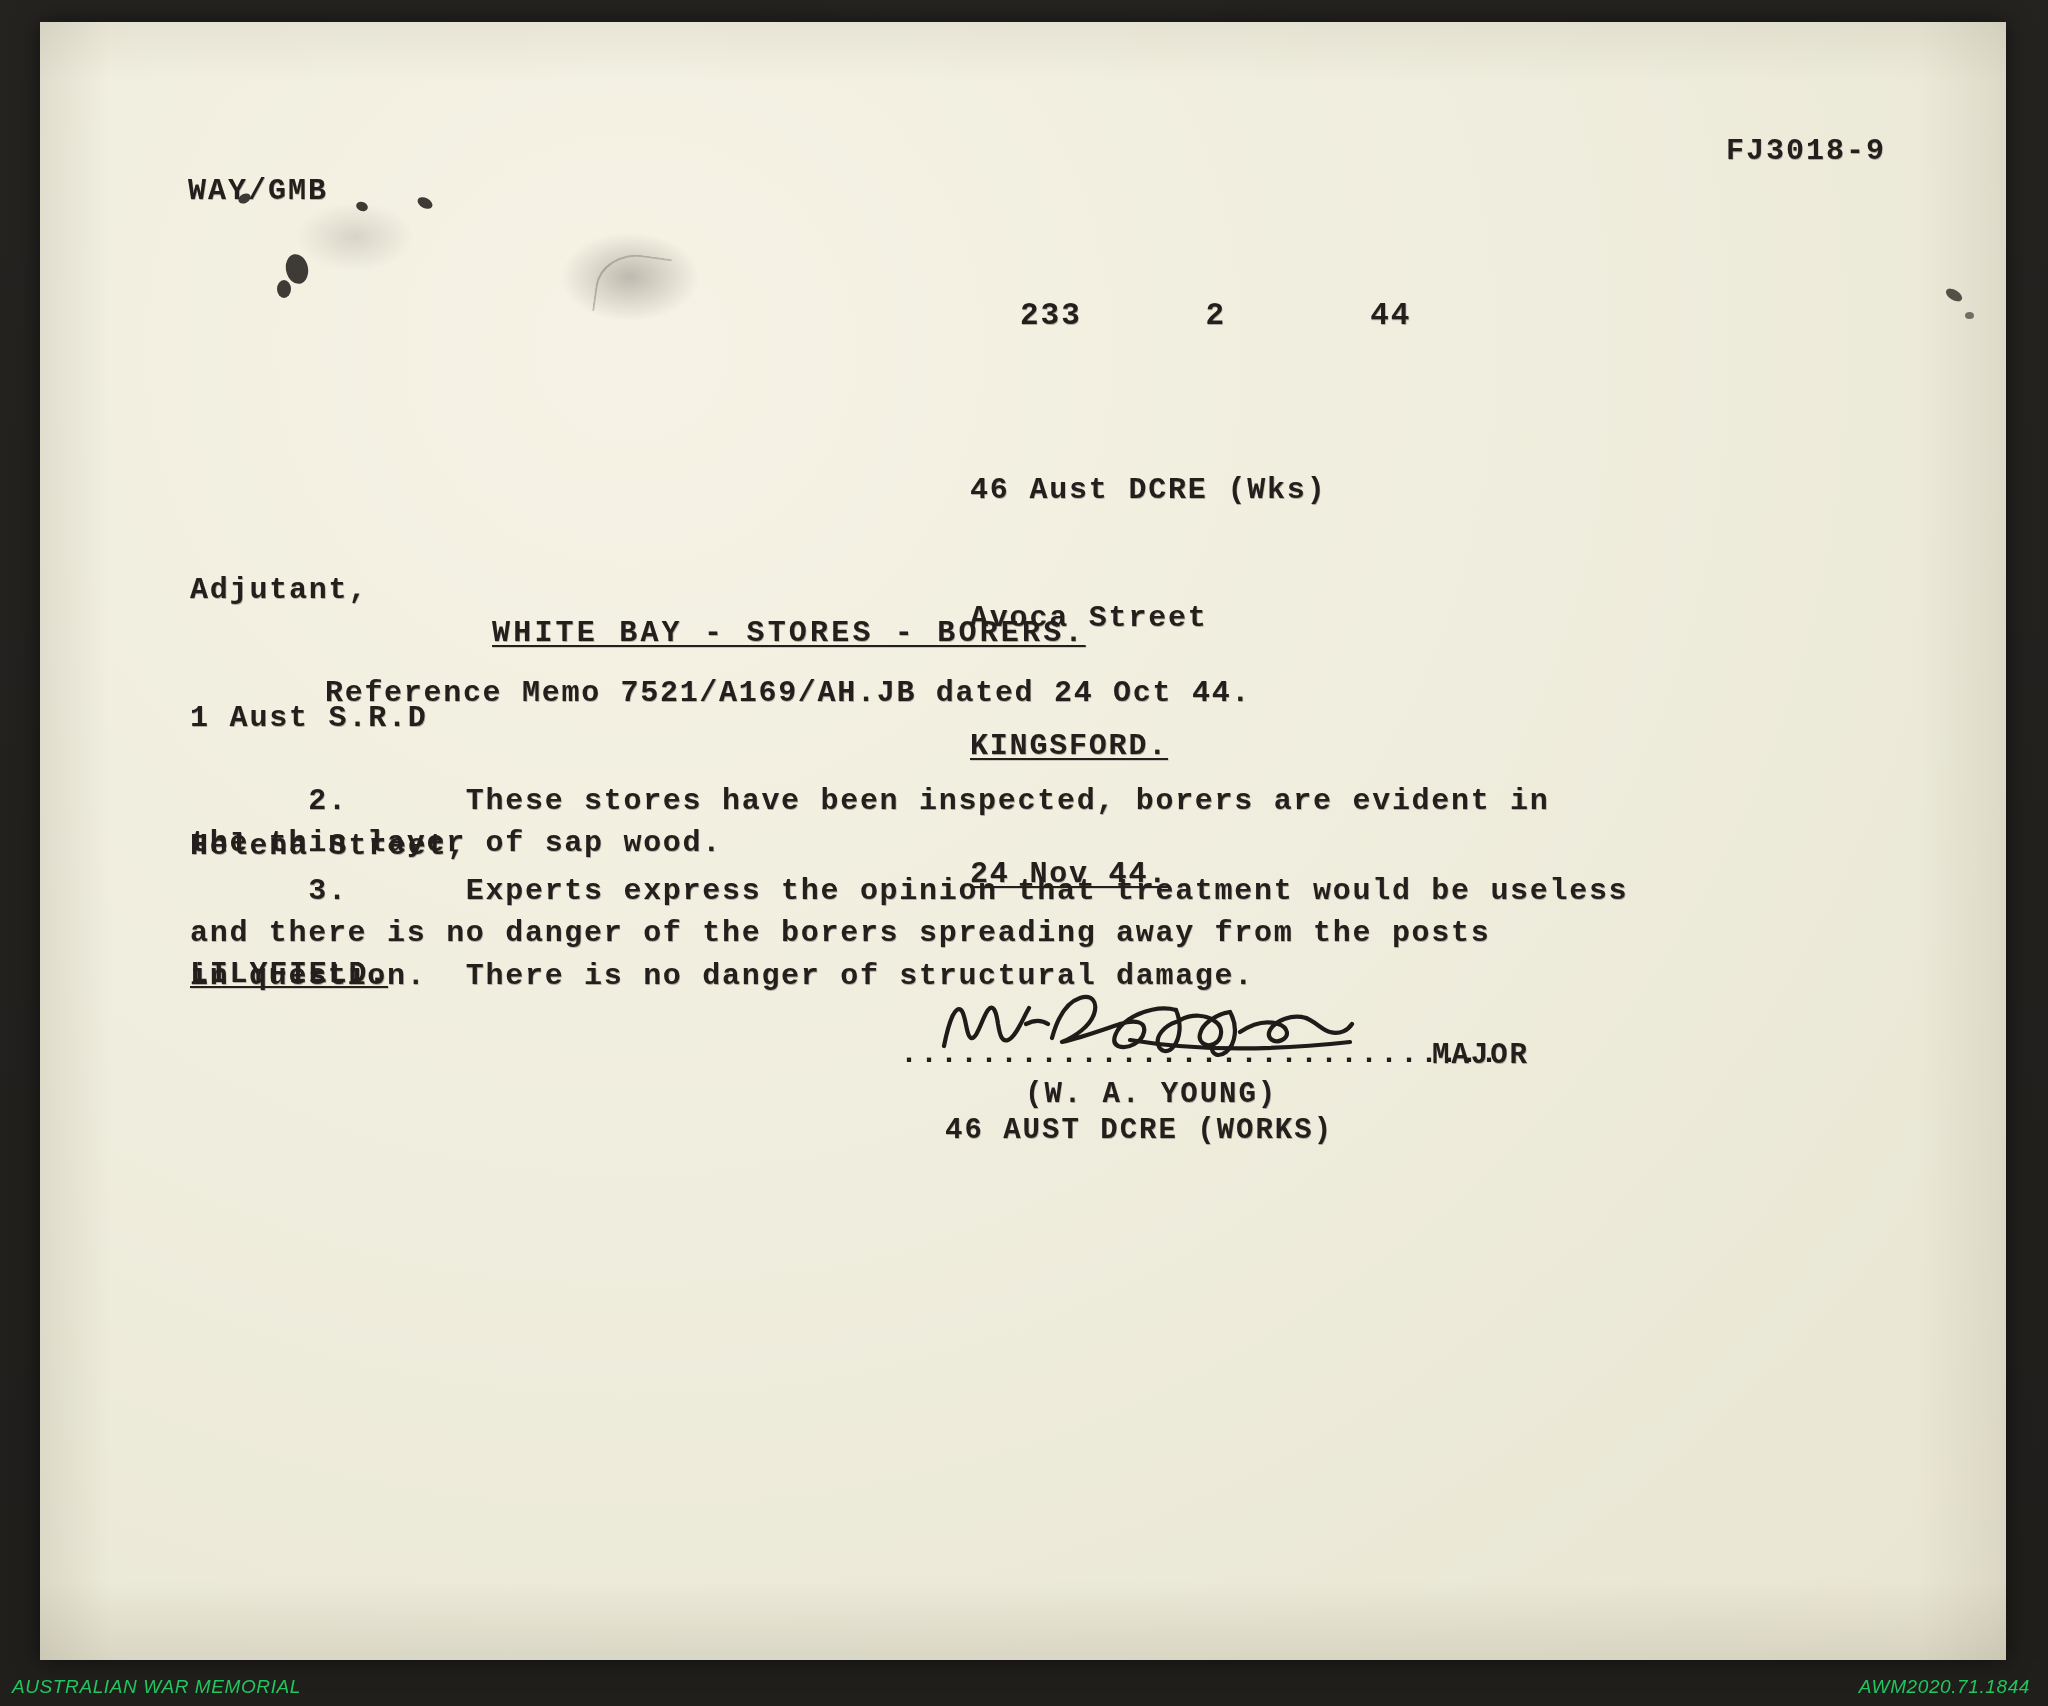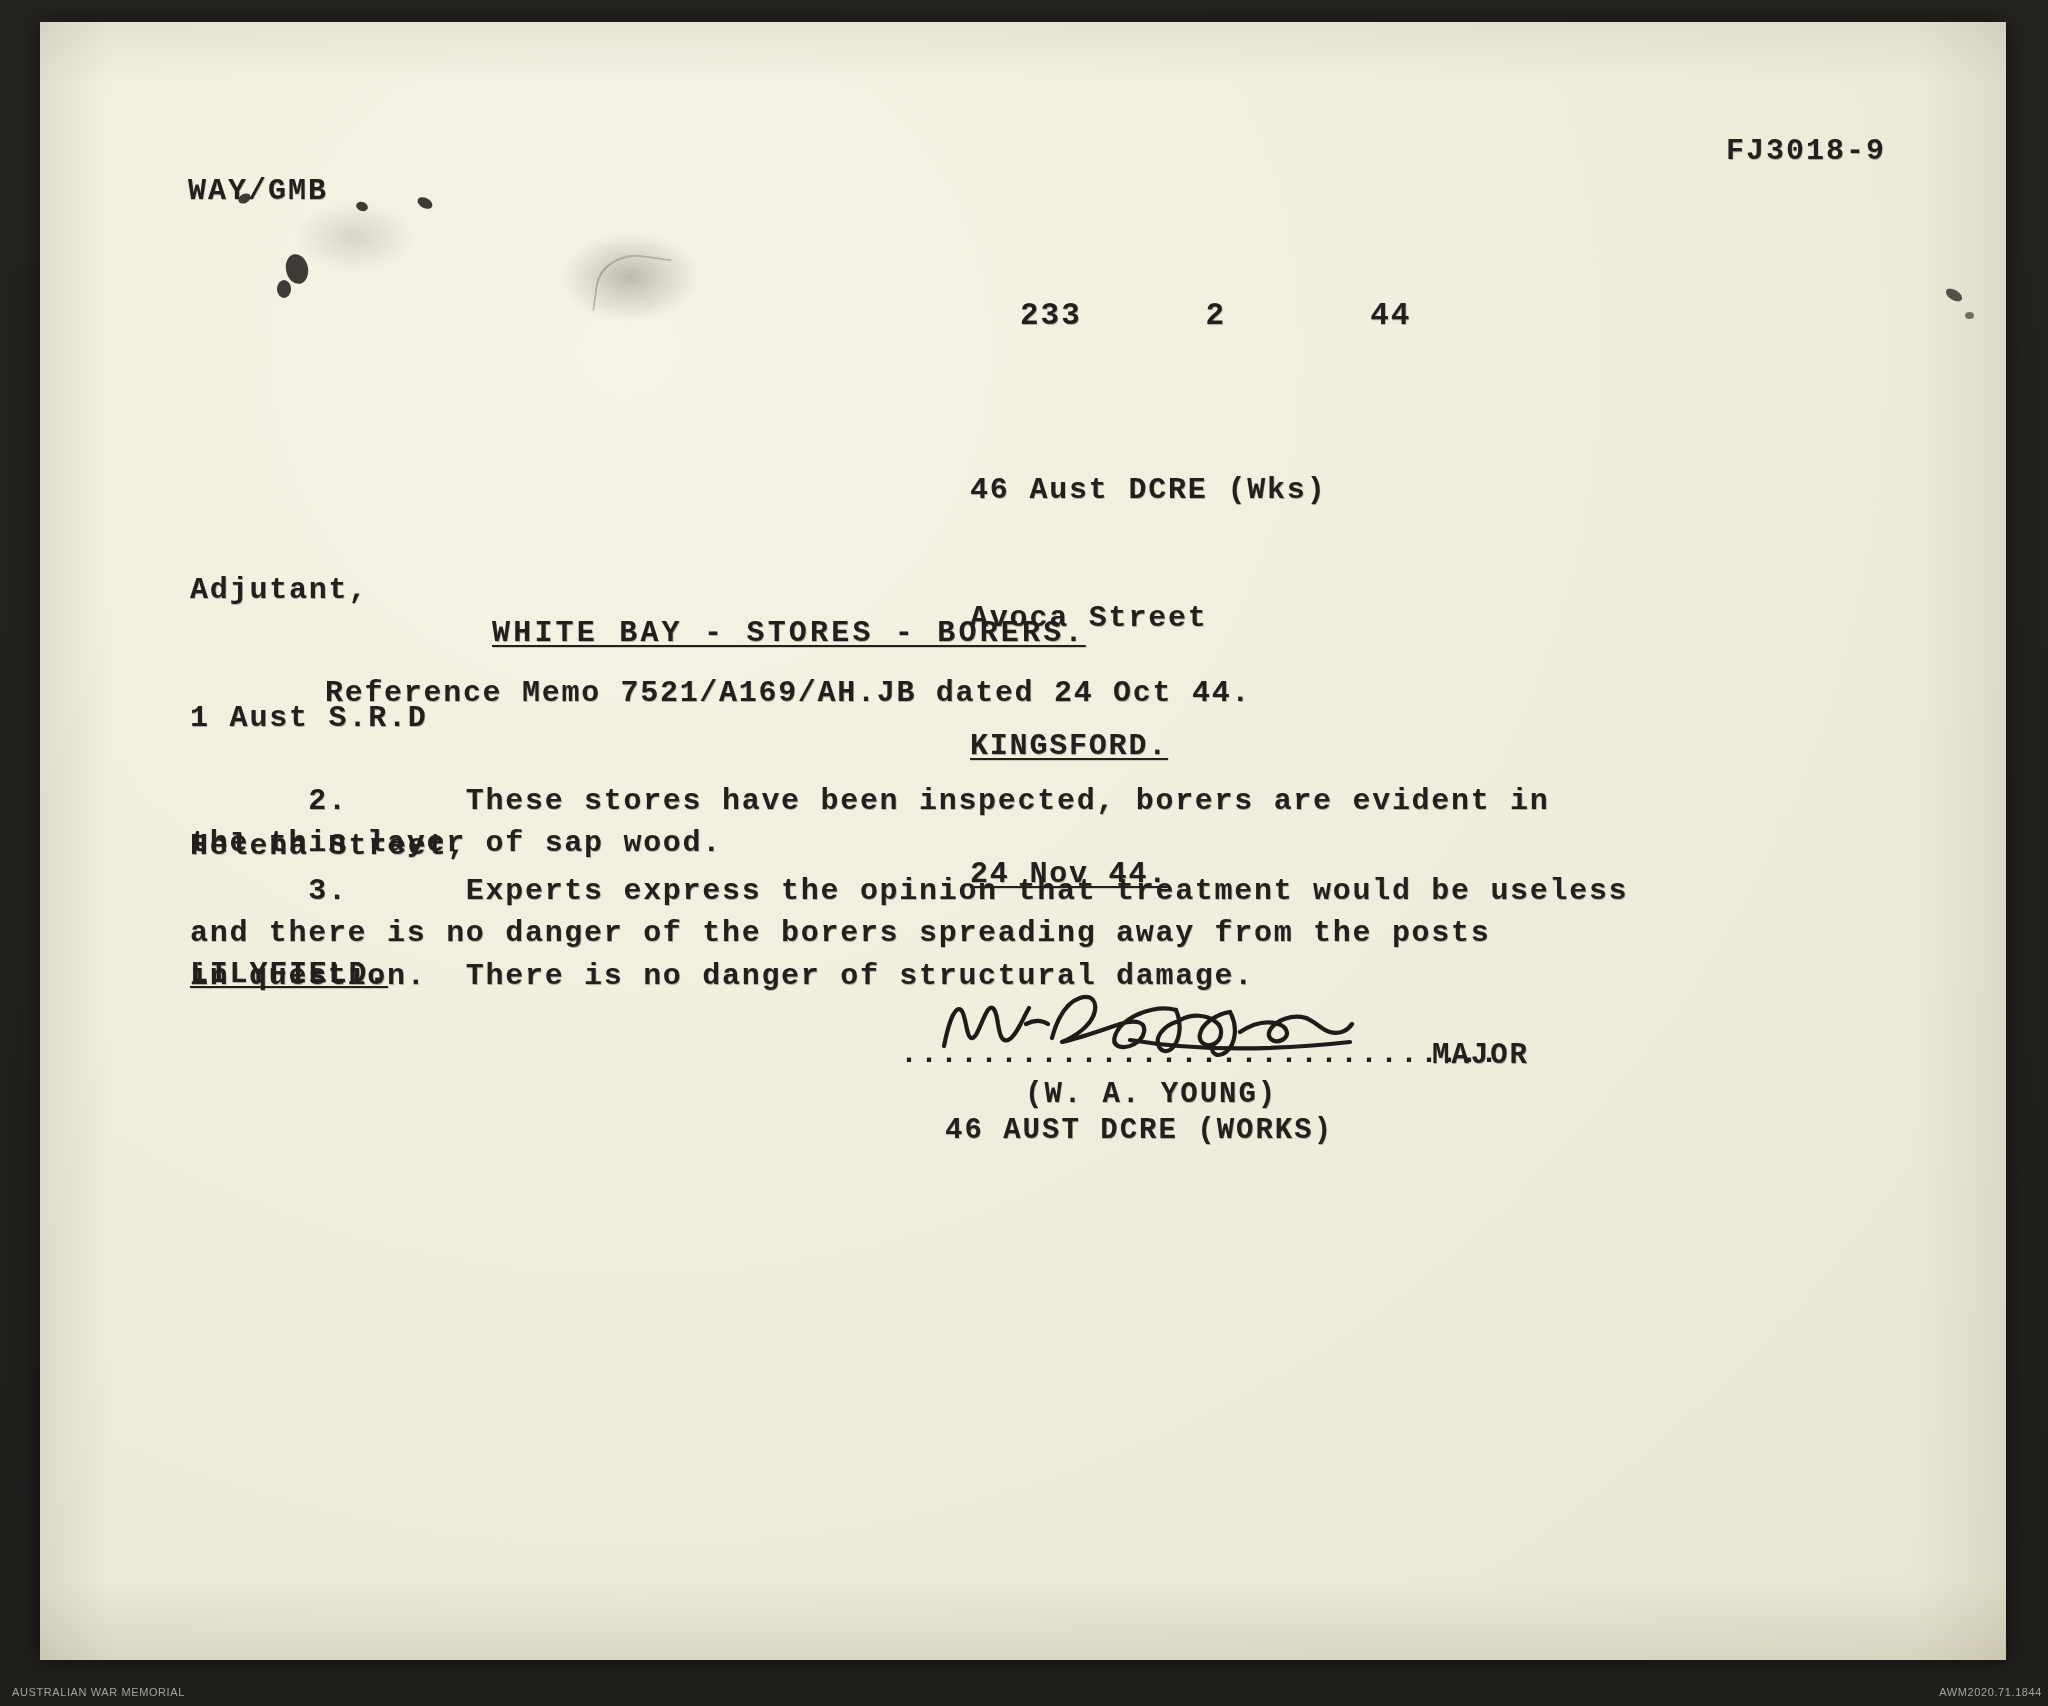--- a/index.html
+++ b/index.html
@@ -158,28 +158,29 @@
     border-left: 2px solid rgba(90,85,75,0.35);
     border-top: 2px solid rgba(90,85,75,0.30);
     border-radius: 60% 0 0 0;
     transform: rotate(8deg);
   }
 
   
   .credit {
     position: absolute;
     bottom: 8px;
-    color: #a3a3a3;
+    color: #22c55e;
     font-family: "Liberation Sans", sans-serif;
-    font-size: 11px;
+    font-size: 19px;
     letter-spacing: 0.6px;
     white-space: pre;
+    font-style: italic;
   }
   #credit-left  { left: 12px; }
-  #credit-right { right: 6px; }
+  #credit-right { right: 18px; }
 </style>
 </head>
 <body>
 
 <div id="scan">
 
   <div id="paper">
 
     <div class="smudge" id="smudge1"></div>
     <div class="smudge" id="smudge2"></div>

